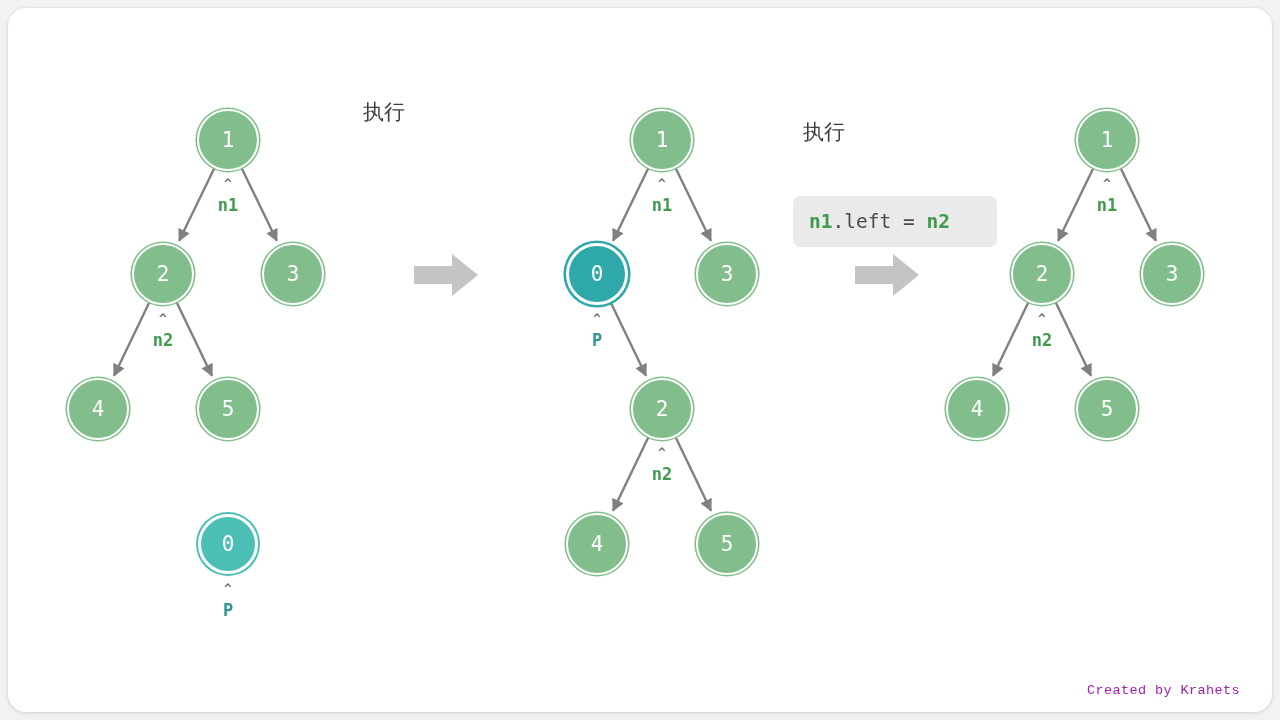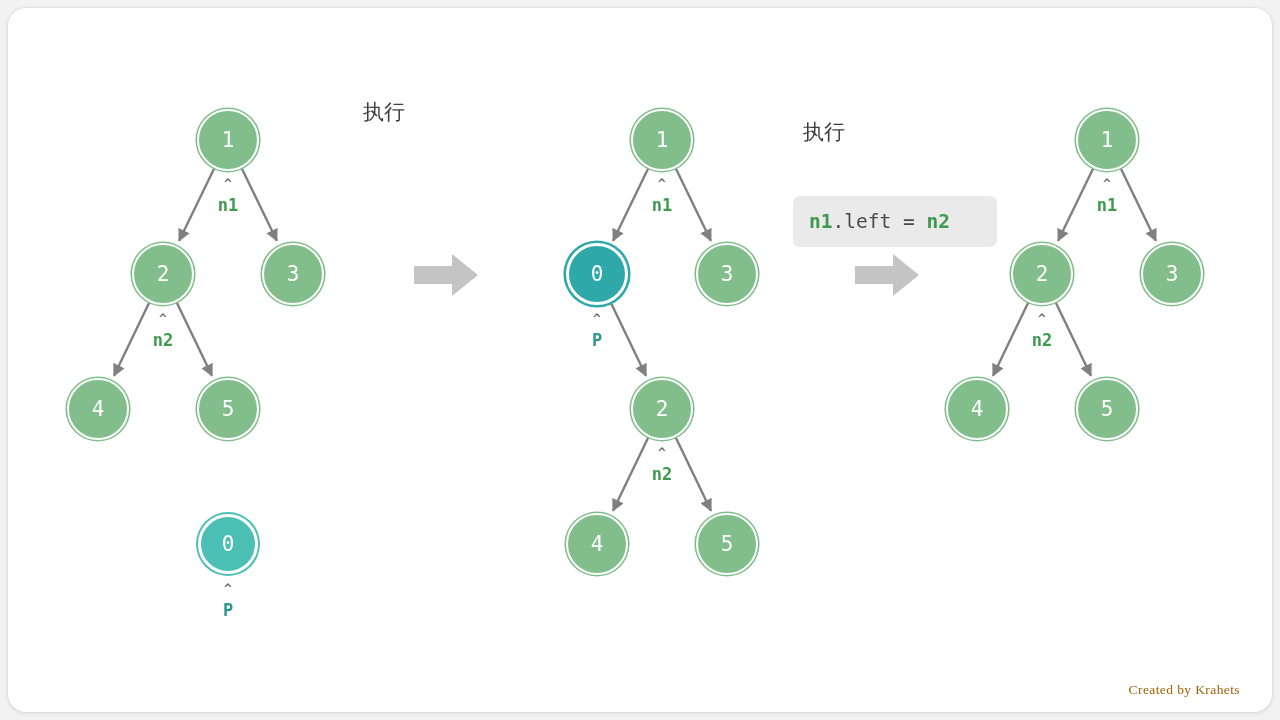--- a/index.html
+++ b/index.html
@@ -103,23 +103,23 @@
     white-space: pre;
     user-select: none;
   }
   .codebox .tok-green { color: #3f9a4d; font-weight: bold; }
   .codebox .tok-teal  { color: #2e9590; font-weight: bold; }
   .codebox .tok-plain { color: #4a4a4a; }
 
   .credit {
     position: absolute;
     right: 40px; bottom: 22px;
-    font-family: Liberation Serif, serif;
+    font-family: Liberation Mono, monospace;
     font-size: 13.5px;
-    color: #a16207;
+    color: #a21caf;
     letter-spacing: 0.4px;
     user-select: none;
   }
 </style>
 </head>
 <body>
 
 <div id="canvas">
   <div class="card"></div>
 

